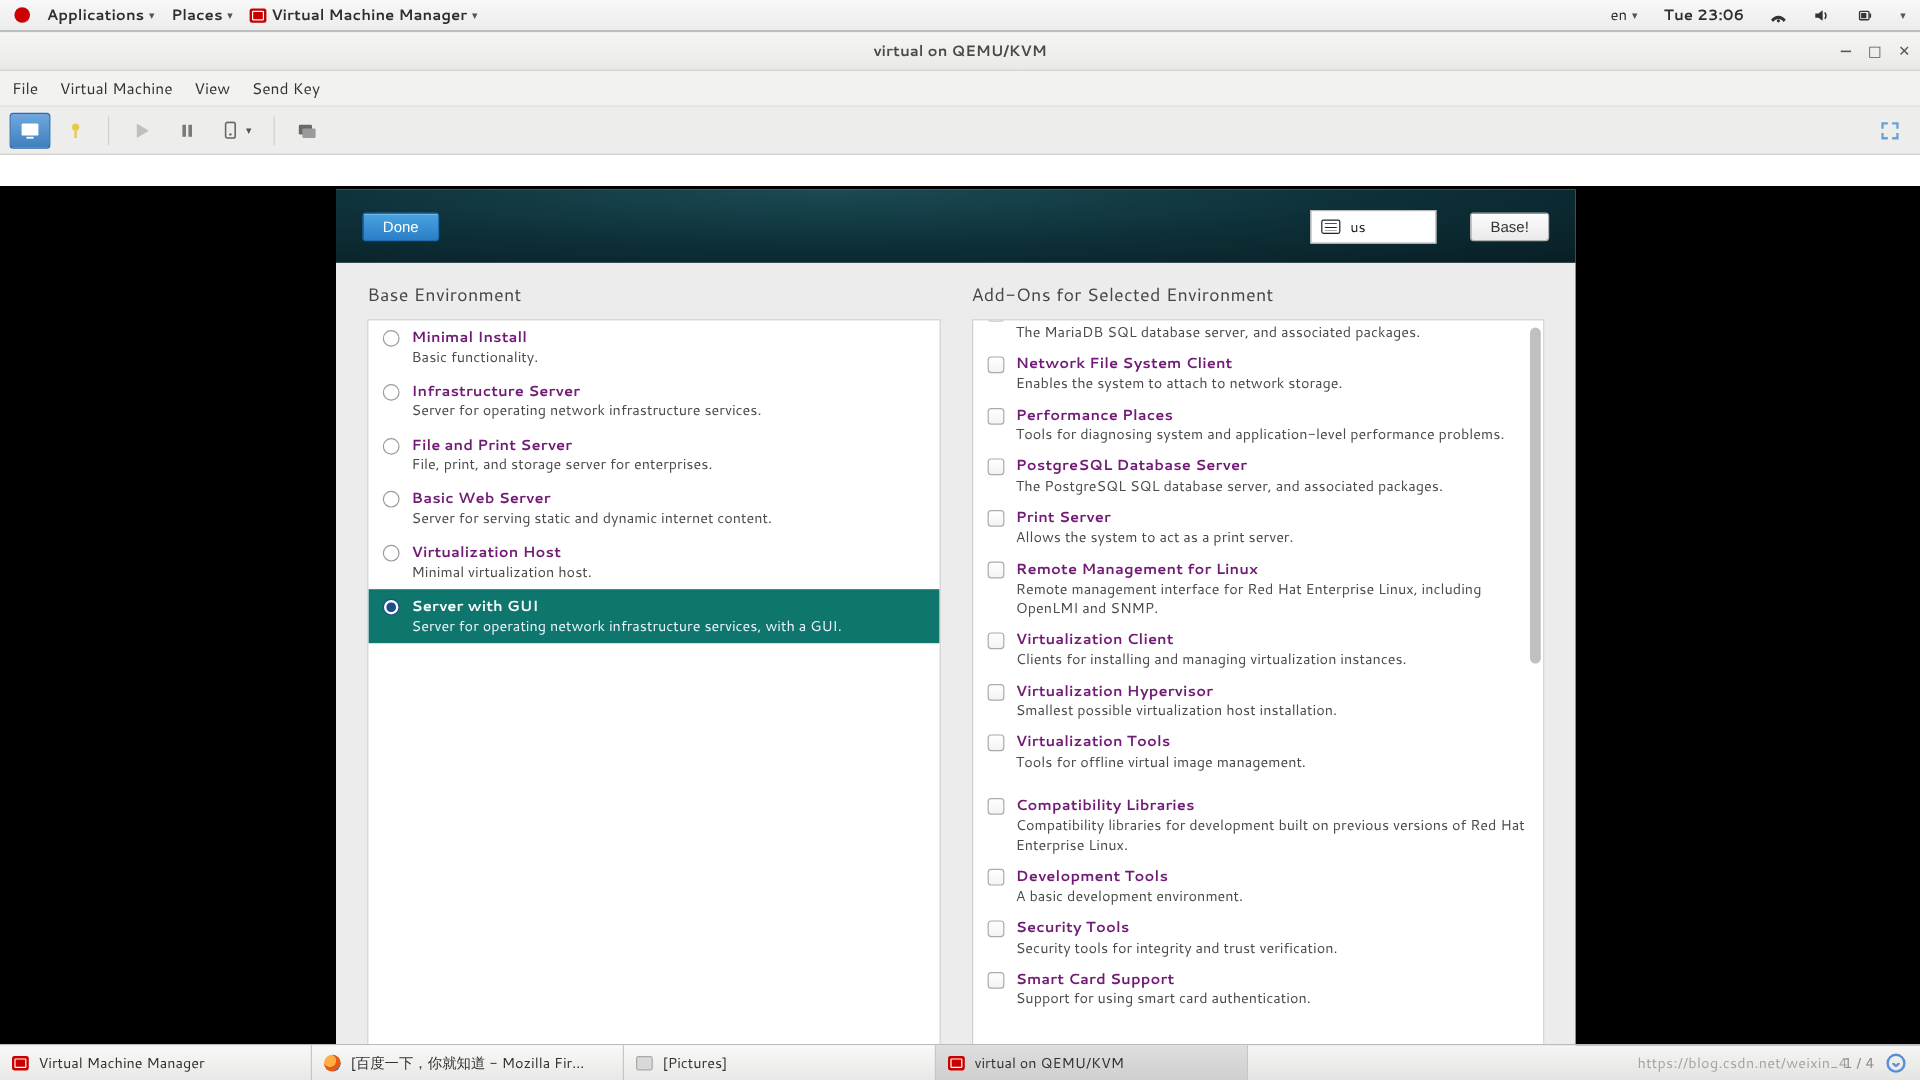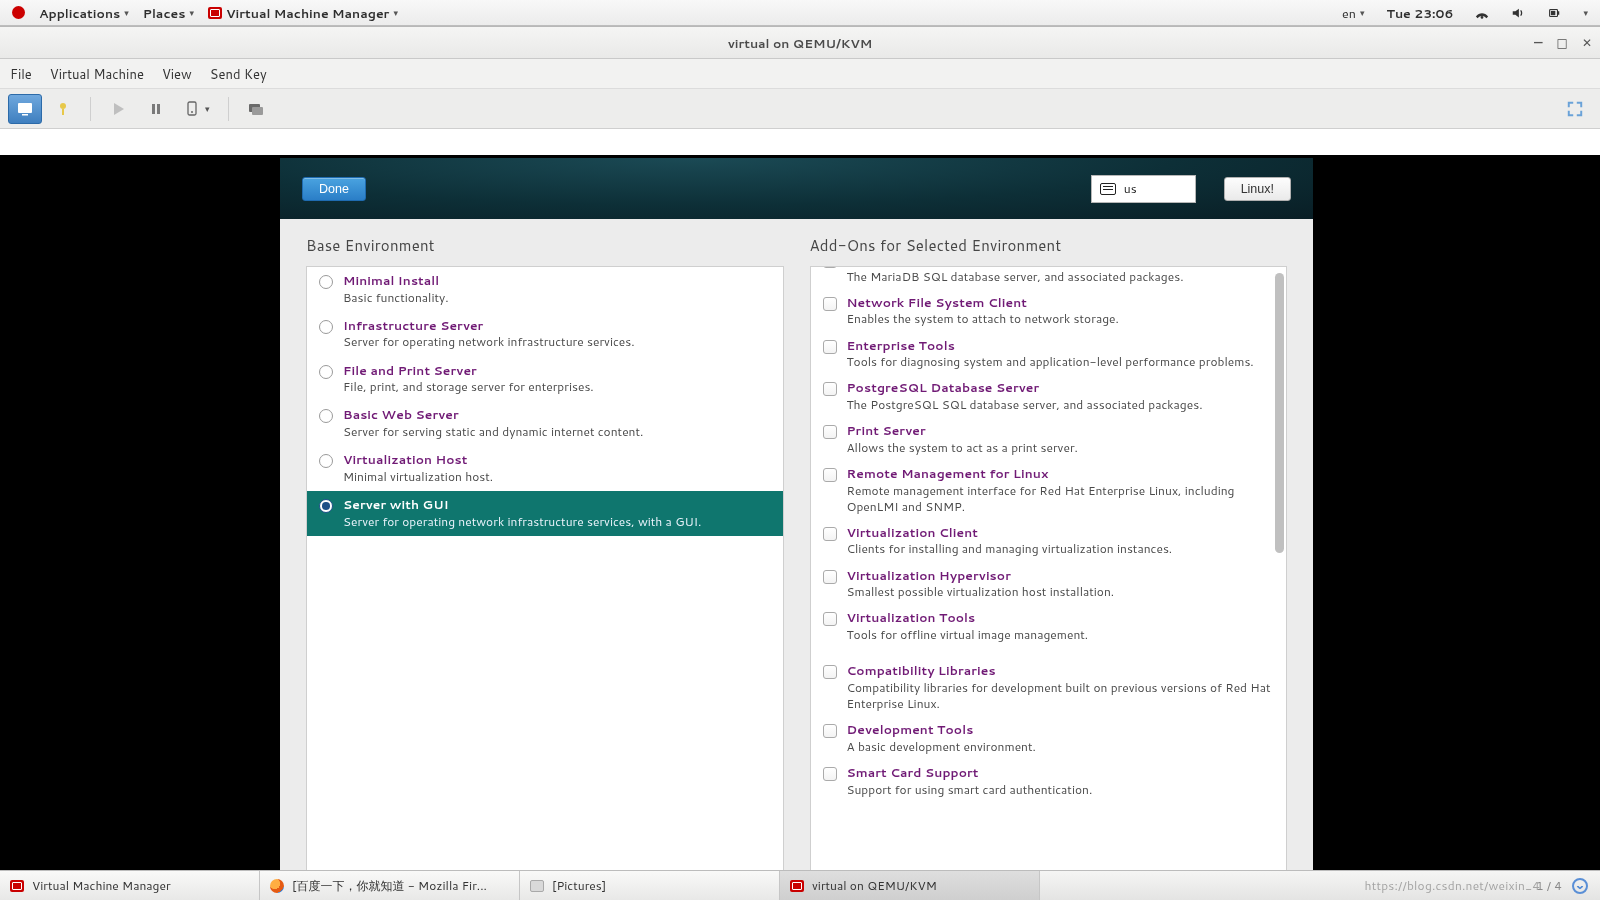--- a/index.html
+++ b/index.html
@@ -198,21 +198,21 @@
 
   <div class="guest"></div>
 
   <div class="anaconda">
     <div class="ana-header">
       <button class="done-btn">Done</button>
       <div class="lang-pill">
         <span class="kbd-ico"></span>
         <span>us</span>
       </div>
-      <button class="help-btn">Linux!</button>
+      <button class="help-btn">Base!</button>
     </div>
     <div class="ana-body">
       <div class="col">
         <h3>Base Environment</h3>
         <div class="listbox left" id="envlist">
             <div class="env-row">
               <span class="radio"></span>
     <div class="txt">
                 <div class="ttl">Minimal Install</div>
     <div class="desc">Basic functionality.</div>
@@ -271,21 +271,21 @@
             <div class="addon-row">
               <span class="chk"></span>
     <div class="txt">
                 <div class="ttl">Network File System Client</div>
     <div class="desc">Enables the system to attach to network storage.</div>
               </div>
             </div>
             <div class="addon-row">
               <span class="chk"></span>
     <div class="txt">
-                <div class="ttl">Enterprise Tools</div>
+                <div class="ttl">Performance Places</div>
     <div class="desc">Tools for diagnosing system and application-level performance problems.</div>
               </div>
             </div>
             <div class="addon-row">
               <span class="chk"></span>
     <div class="txt">
                 <div class="ttl">PostgreSQL Database Server</div>
     <div class="desc">The PostgreSQL SQL database server, and associated packages.</div>
               </div>
             </div>
@@ -330,20 +330,27 @@
     <div class="txt">
                 <div class="ttl">Compatibility Libraries</div>
     <div class="desc">Compatibility libraries for development built on previous versions of Red Hat Enterprise Linux.</div>
               </div>
             </div>
             <div class="addon-row">
               <span class="chk"></span>
     <div class="txt">
                 <div class="ttl">Development Tools</div>
     <div class="desc">A basic development environment.</div>
+              </div>
+            </div>
+            <div class="addon-row">
+              <span class="chk"></span>
+    <div class="txt">
+                <div class="ttl">Security Tools</div>
+    <div class="desc">Security tools for integrity and trust verification.</div>
               </div>
             </div>
             <div class="addon-row">
               <span class="chk"></span>
     <div class="txt">
                 <div class="ttl">Smart Card Support</div>
     <div class="desc">Support for using smart card authentication.</div>
               </div>
             </div>
           </div>

